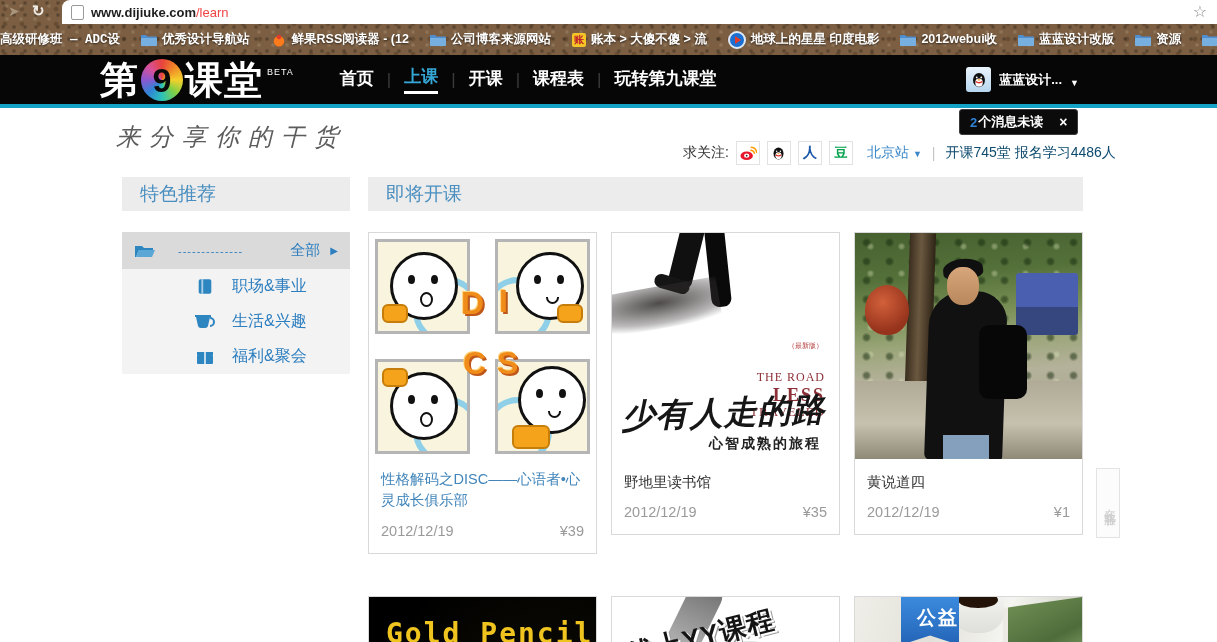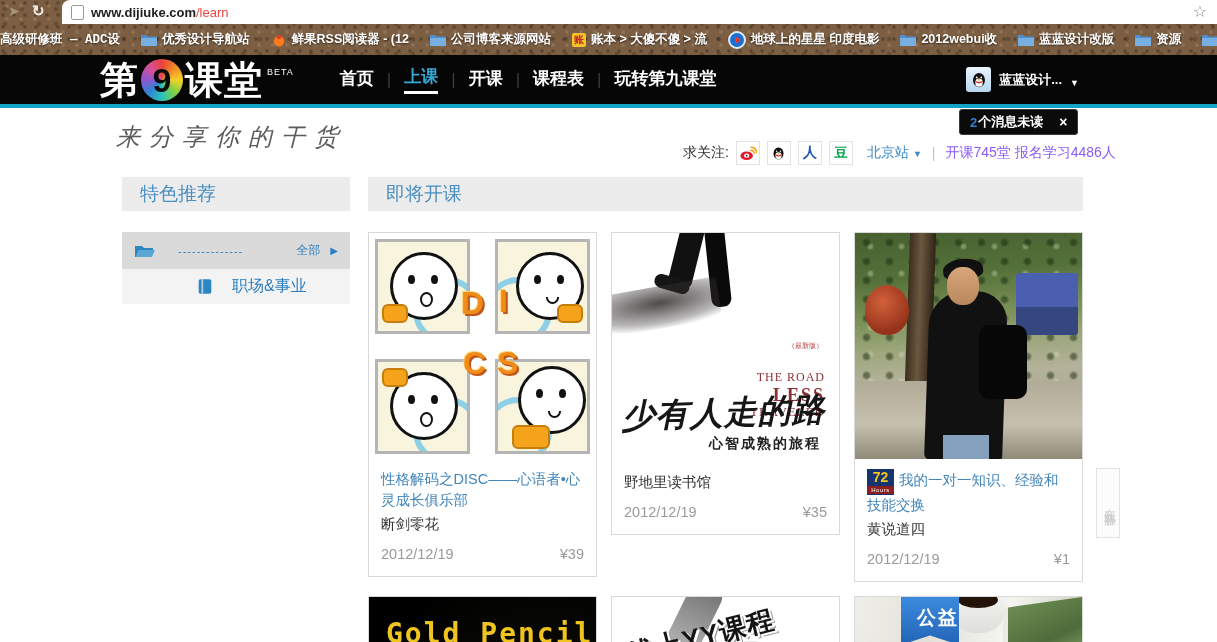--- a/index.html
+++ b/index.html
@@ -66,33 +66,33 @@
   .tagline{position:absolute;left:116px;top:121px;font-family:"DejaVu Serif",serif;font-style:italic;
     font-size:24px;color:#5c5c5c;letter-spacing:9px;}
   .followrow{position:absolute;left:683px;top:141px;display:flex;align-items:center;font-size:14px;color:#333;z-index:10;}
   .icon-box{width:22px;height:22px;border:1px solid #e2e2e2;background:#fff;display:flex;
     align-items:center;justify-content:center;margin-left:7px;}
   .renren{color:#1a56a8;font-weight:bold;font-size:14px;}
   .douban{color:#00a34a;font-weight:bold;font-size:13px;}
   .city{color:#3a87c8;margin-left:14px;}
   .city-caret{color:#3a87c8;font-size:9px;margin-left:4px;margin-top:2px;}
   .divider{color:#c5c5c5;margin:0 10px;}
-  .stats{color:#8b5cf6;}
+  .stats{color:#0c4a6e;}
 
   
   .side-header,.main-header{position:absolute;top:177px;height:34px;background:#ececec;color:#4a8fc0;
     font-size:19px;line-height:34px;padding-left:18px;box-sizing:border-box;}
   .side-header{left:122px;width:228px;}
   .main-header{left:368px;width:715px;}
 
   
   .sidebox{position:absolute;left:122px;top:232px;width:228px;background:#f3f3f3;}
   .row-all{height:37px;background:#dadada;display:flex;align-items:center;padding:0 12px;color:#2e7fc0;}
   .row-all .dashes{font-size:11px;letter-spacing:1px;margin:0 6px;flex:1;overflow:hidden;white-space:nowrap;}
-  .row-all .all-label{font-size:12px;font-family:Liberation Serif, serif;}
+  .row-all .all-label{font-size:15px;font-family:Liberation Serif, serif;}
   .row-all .tri{margin-left:10px;font-size:10px;}
   .srow{height:35px;display:flex;align-items:center;padding-left:72px;color:#2e7fc0;font-size:16px;}
   .sic{width:22px;height:18px;margin-right:16px;display:flex;align-items:center;justify-content:center;}
 
   
   .card{position:absolute;top:232px;width:227px;background:#fff;border:1px solid #d9d9d9;}
   #card1{left:368px;}#card2{left:611px;}#card3{left:854px;}
   #card4{left:368px;top:596px;}#card5{left:611px;top:596px;}#card6{left:854px;top:596px;}
   .cimg{height:226px;position:relative;overflow:hidden;background:#fff;}
   .cbody{padding:10px 12px 6px;}
@@ -363,20 +363,40 @@
     </div>
     <div class="srow">
       <span class="sic">
           <svg width="18" height="17" viewBox="0 0 20 18">
             <rect x="3" y="1" width="14" height="16" rx="2" fill="#2e86c1"></rect>
             <rect x="6" y="1" width="2" height="16" fill="#fff" opacity=".6"></rect>
           </svg>
         </span>
       <span>职场&amp;事业</span>
     </div>
+    <div class="srow">
+      <span class="sic">
+          <svg width="22" height="16" viewBox="0 0 22 16">
+            <rect x="1" y="1" width="16" height="2" fill="#2e86c1"></rect>
+            <path d="M2 3 h14 l-2 9 a3 3 0 0 1 -3 2 h-4 a3 3 0 0 1 -3 -2 Z" fill="#2e86c1"></path>
+            <path d="M16 4 a4 4 0 0 1 0 8" stroke="#2e86c1" stroke-width="2" fill="none"></path>
+          </svg>
+        </span>
+      <span>生活&amp;兴趣</span>
+    </div>
+    <div class="srow">
+      <span class="sic">
+          <svg width="18" height="16" viewBox="0 0 18 16">
+            <rect x="1" y="3" width="16" height="3" fill="#2e86c1"></rect>
+            <rect x="1" y="6" width="16" height="9" rx="1" fill="#2e86c1"></rect>
+            <rect x="8" y="3" width="2" height="12" fill="#fff" opacity=".7"></rect>
+          </svg>
+        </span>
+      <span>福利&amp;聚会</span>
+    </div>
   </div>
 
   <div class="card" id="card1">
     <div class="cimg">
       <div class="disc-sq sq-tl">
           <span class="ring"></span>
           <span class="face">
             <span class="eye"></span>
             <span class="mouth"></span>
           </span>
@@ -406,21 +426,20 @@
           </span>
           <span class="hand" style="width:34px;height:20px;left:14px;bottom:2px;"></span>
         </div>
       <span class="dl dl-d">D</span>
       <span class="dl dl-i">I</span>
       <span class="dl dl-c">C</span>
       <span class="dl dl-s">S</span>
     </div>
     <div class="cbody">
       <a class="ctitle">性格解码之DISC——心语者•心灵成长俱乐部</a>
-      <div class="cauthor">断剑零花</div>
       <div class="cmeta">
         <span>2012/12/19</span>
         <span>¥39</span>
       </div>
     </div>
   </div>
 
   <div class="card" id="card2">
     <div class="cimg">
       <div class="legA"></div>
@@ -453,21 +472,20 @@
       <div class="ph-red"></div>
         <div class="ph-truck"></div>
         <div class="ph-path"></div>
       <div class="ph-man"></div>
         <div class="ph-hair"></div>
         <div class="ph-head"></div>
       <div class="ph-pack"></div>
         <div class="ph-jeans"></div>
     </div>
     <div class="cbody">
-      <a class="ctitle"><span class="badge72"><span class="b72top">72</span><span class="b72bot">Hours</span></span><span>我的一对一知识、经验和技能交换</span></a>
       <div class="cauthor">黄说道四</div>
       <div class="cmeta">
         <span>2012/12/19</span>
         <span>¥1</span>
       </div>
     </div>
   </div>
 
   <div class="card" id="card4">
     <div class="cimg">

